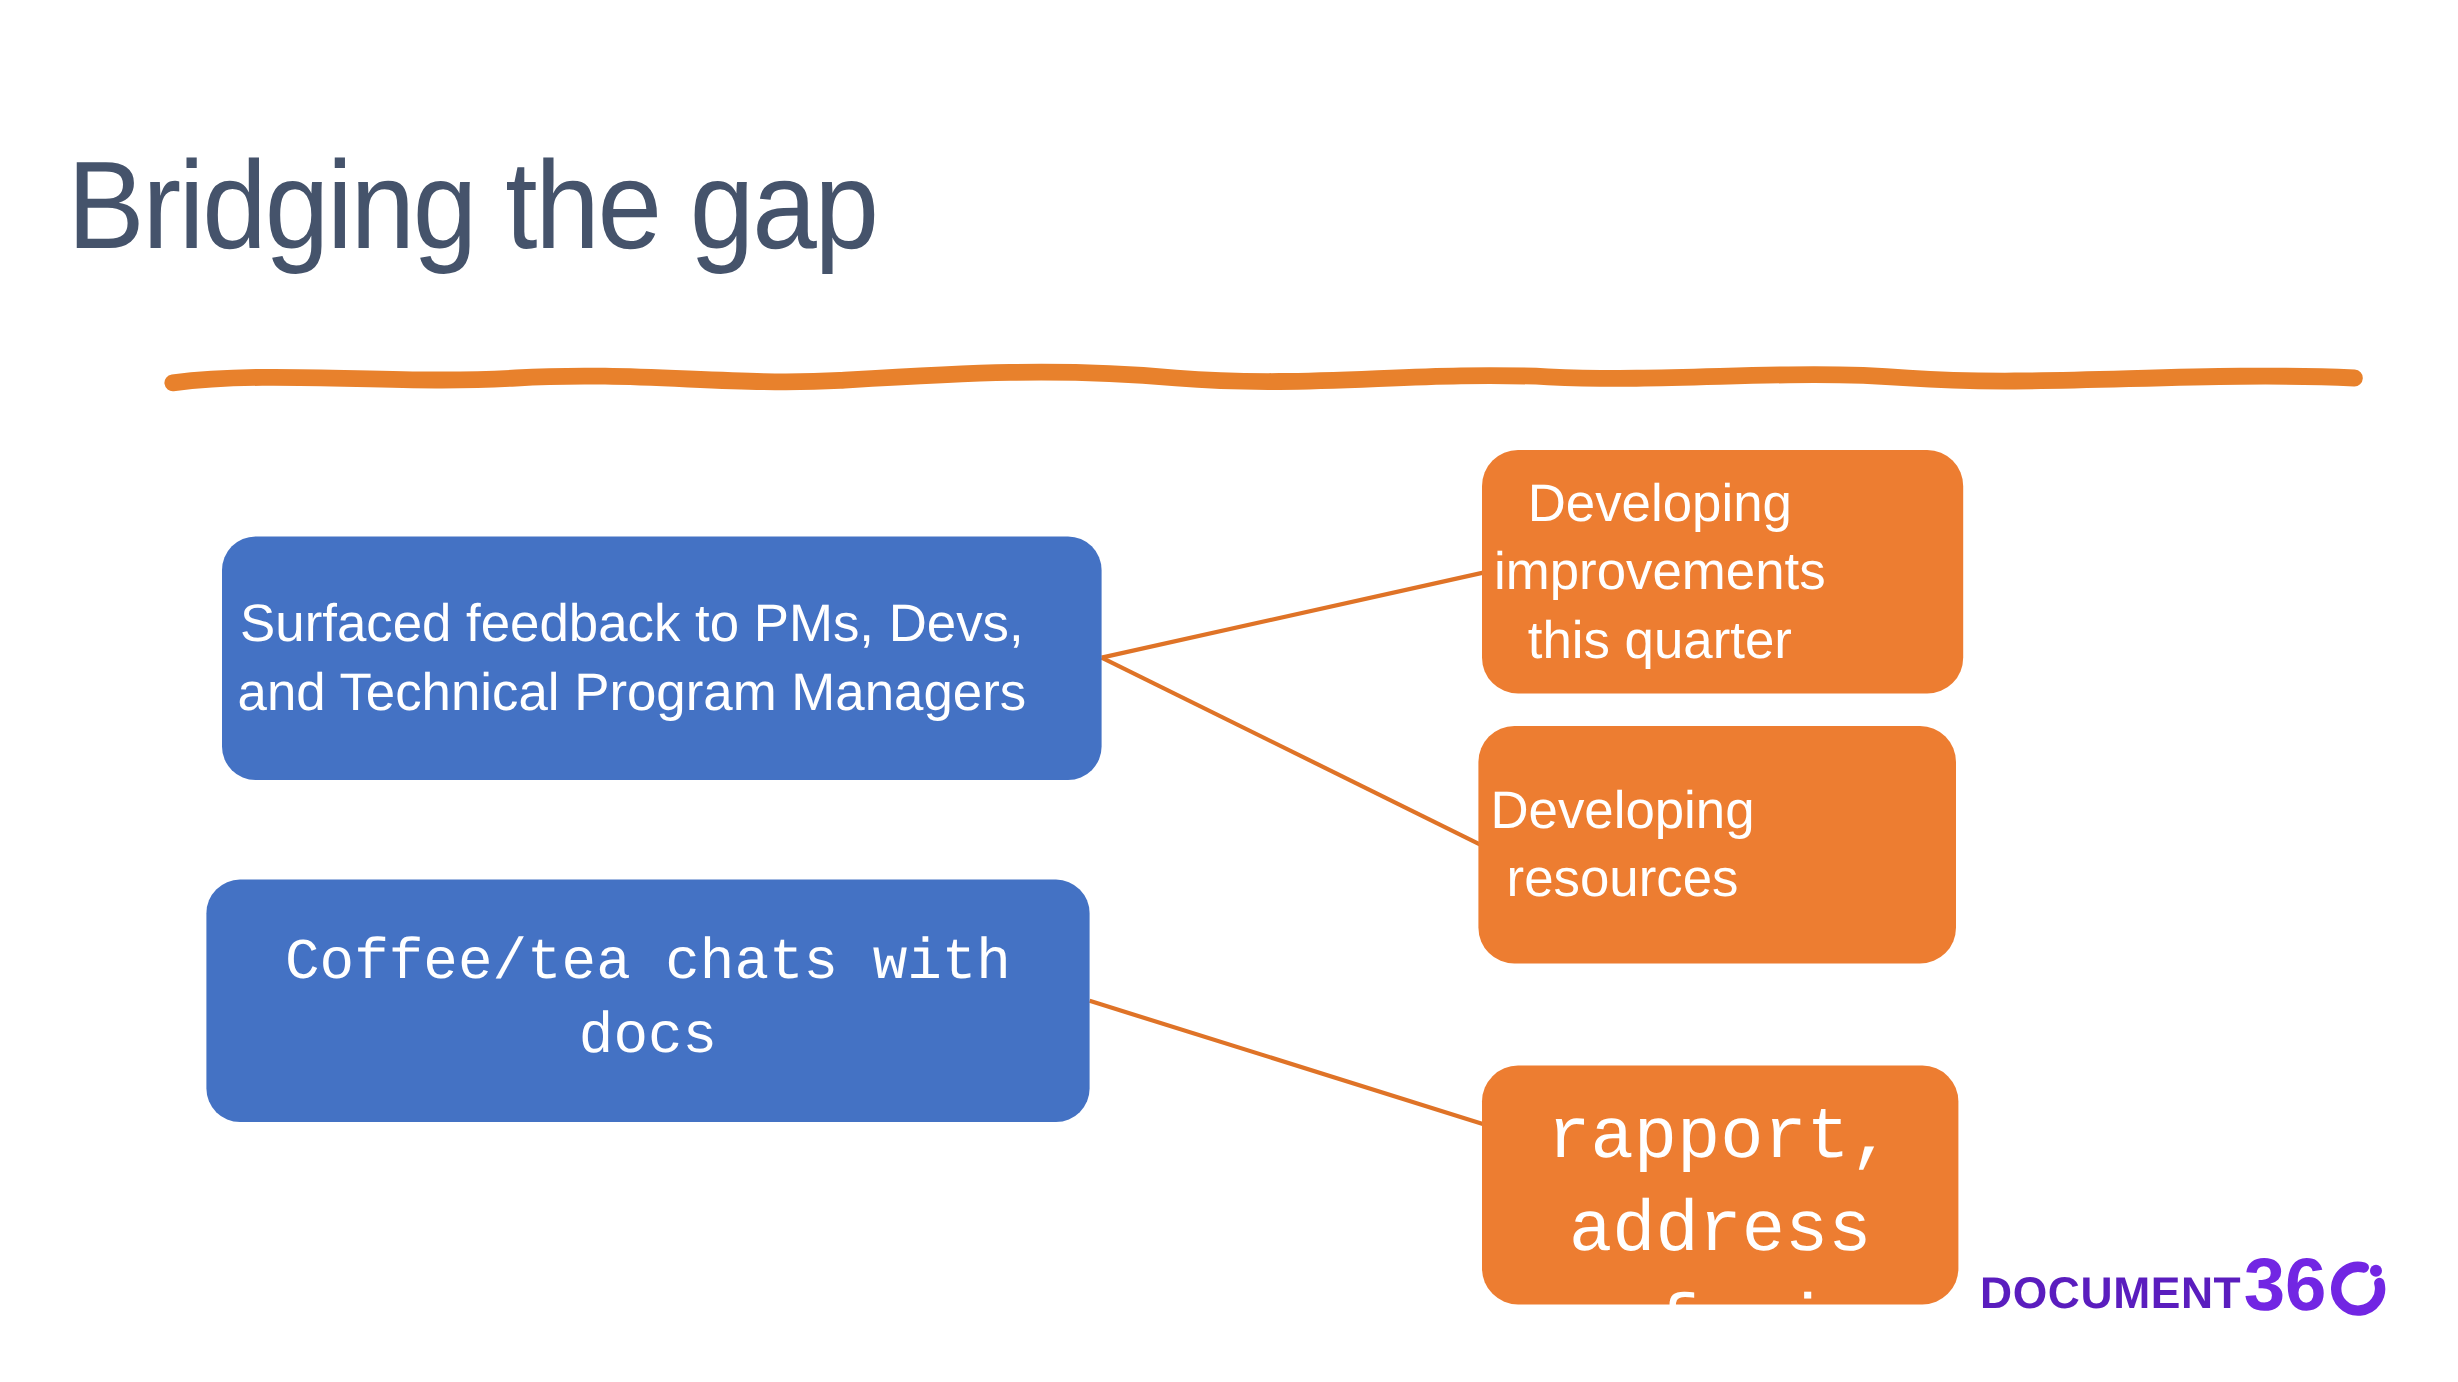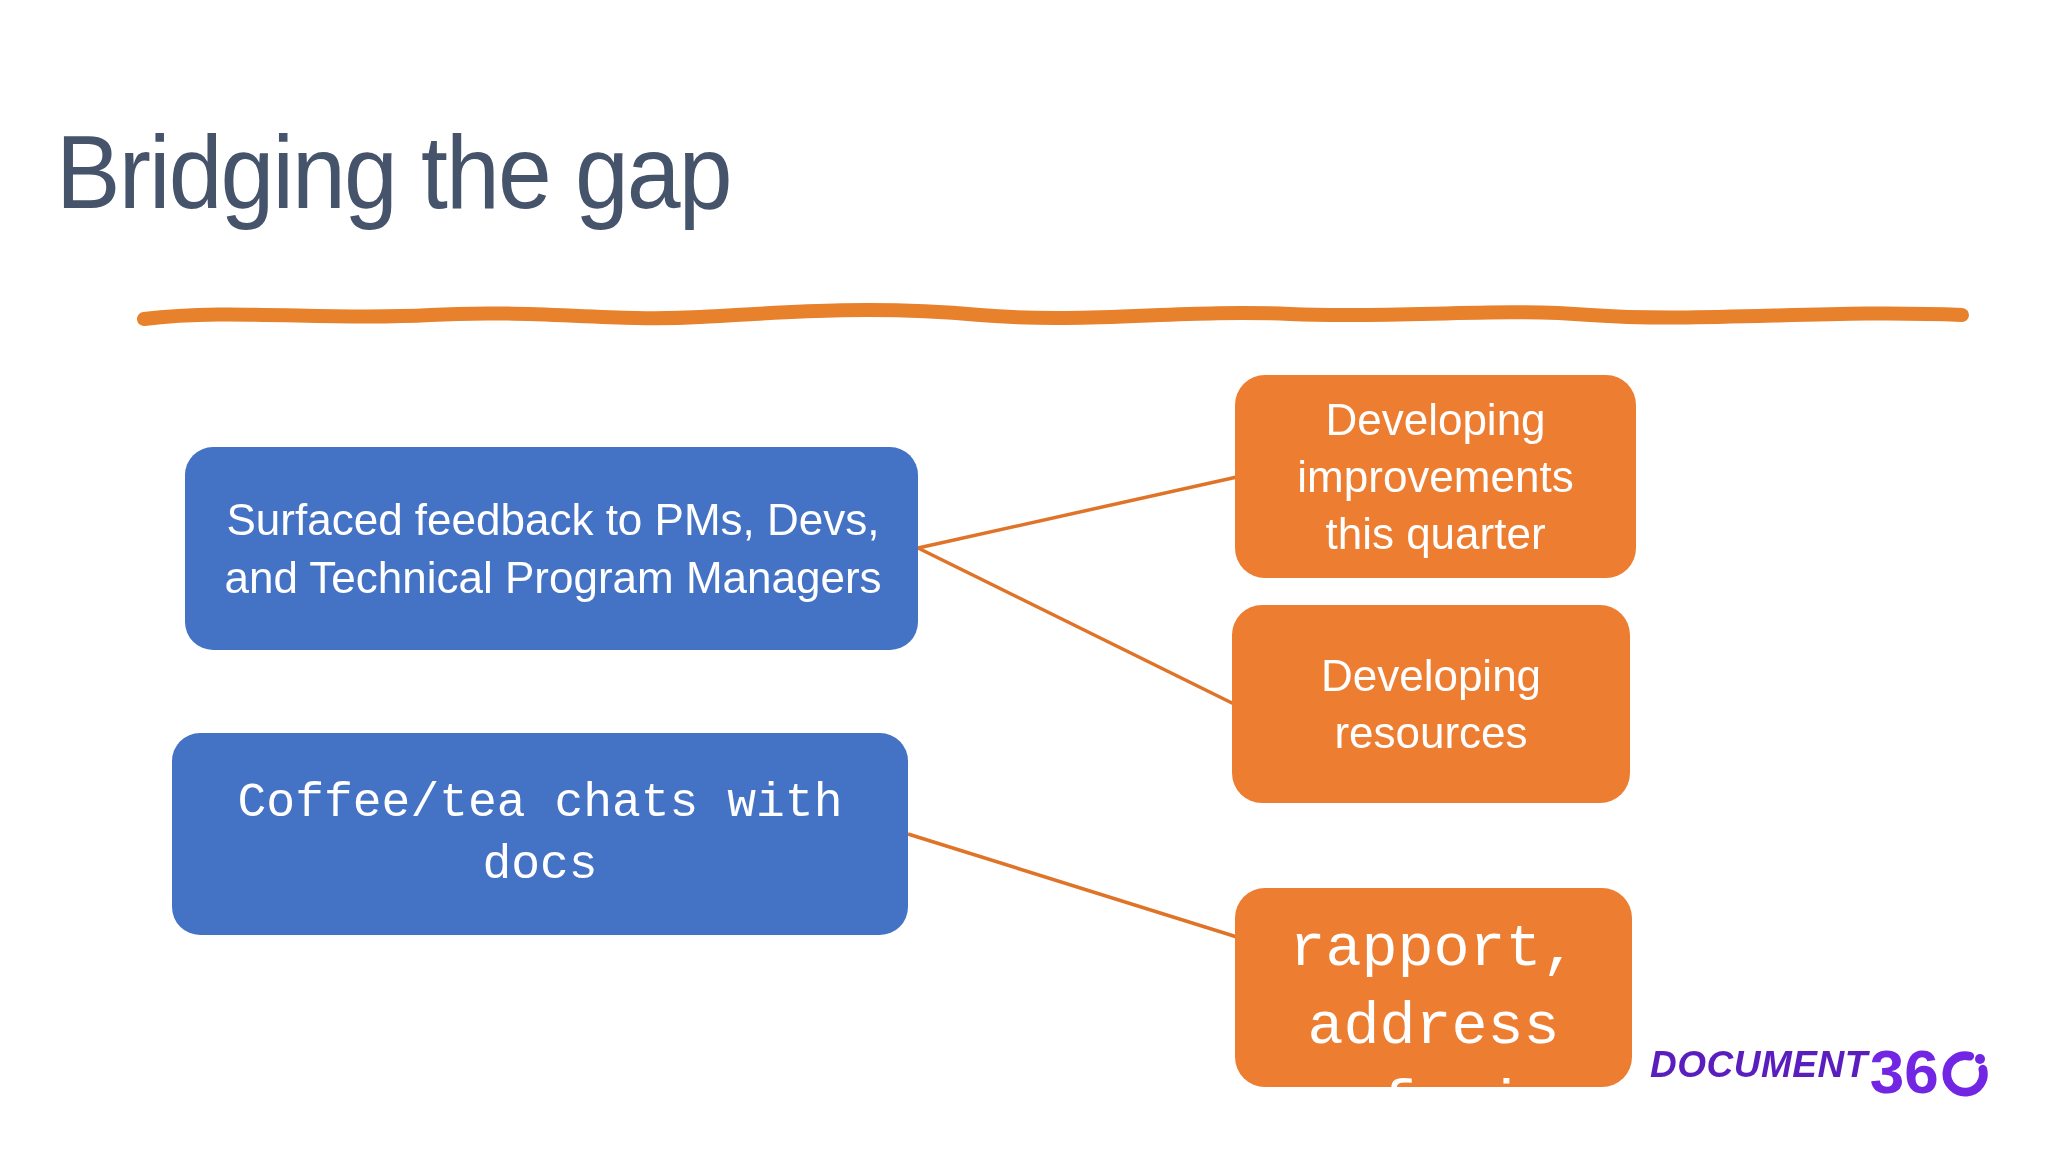--- a/index.html
+++ b/index.html
@@ -43,21 +43,20 @@
   .connector-path {
     stroke: var(--connector-color, #DF7327);
     stroke-width: 3.5;
     fill: none;
   }
 
   .box {
     position: absolute;
     display: flex;
     align-items: center;
-    justify-content: center;
     text-align: center;
     color: var(--text-on-shapes, #FFFFFF);
     white-space: pre-line;
     box-sizing: border-box;
     padding: 6px 10px;
   }
   .box.blue   { background: var(--blue, #4472C4);   border-radius: 28px; }
   .box.orange { background: var(--orange, #ED7D31); border-radius: 30px; }
 
   .box-blue-1 { left: 185px; top: 447px; width: 733px; height: 203px; font-size: 44px; line-height: 1.3; padding-left: 13px; }
@@ -74,22 +73,20 @@
     height: 56px;
     display: flex;
     align-items: flex-end;
   }
   .logo-word {
     font-size: 37px;
     font-weight: bold;
     letter-spacing: 0.5px;
     line-height: 1;
     color: var(--logo-purple-dark, #5A1DBE);
-    margin-bottom: 13px;
-    font-style: italic;
   }
   .logo-number {
     font-size: 62px;
     font-weight: bold;
     line-height: 0.78;
     color: var(--logo-purple, #7226E3);
     margin-left: 2px;
   }
   .logo-zero {
     width: 50px;

